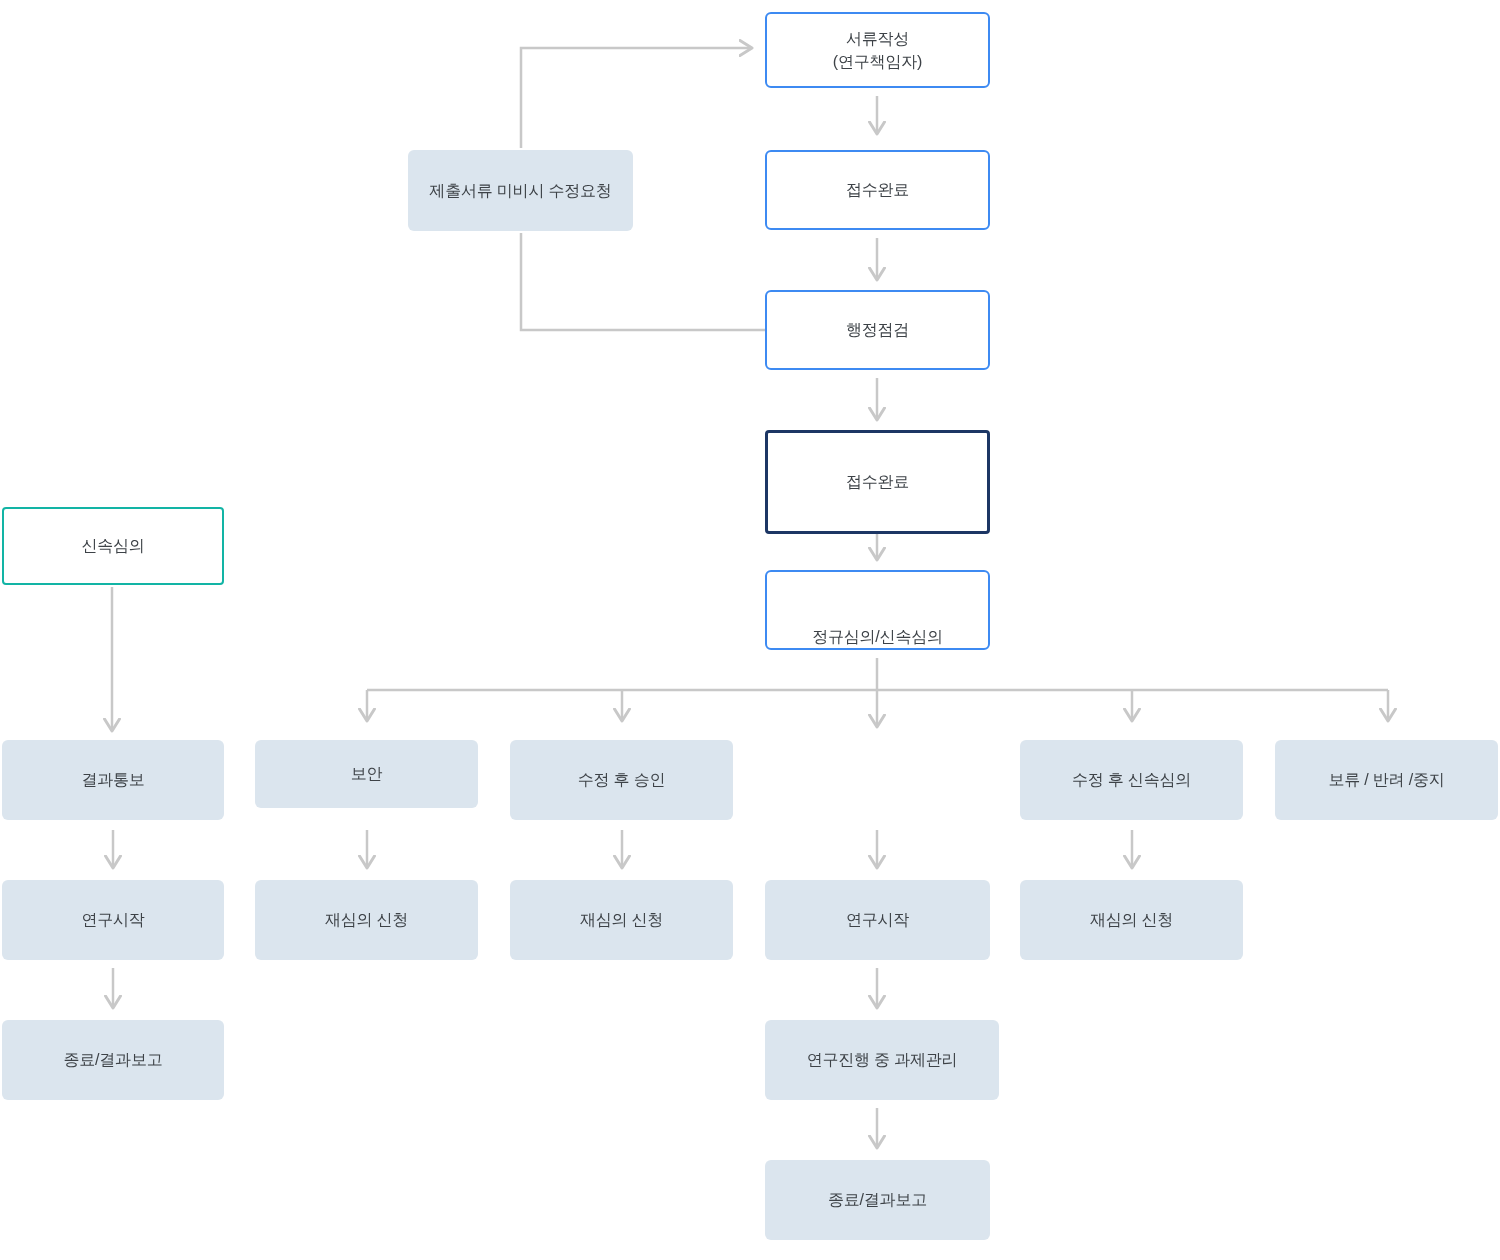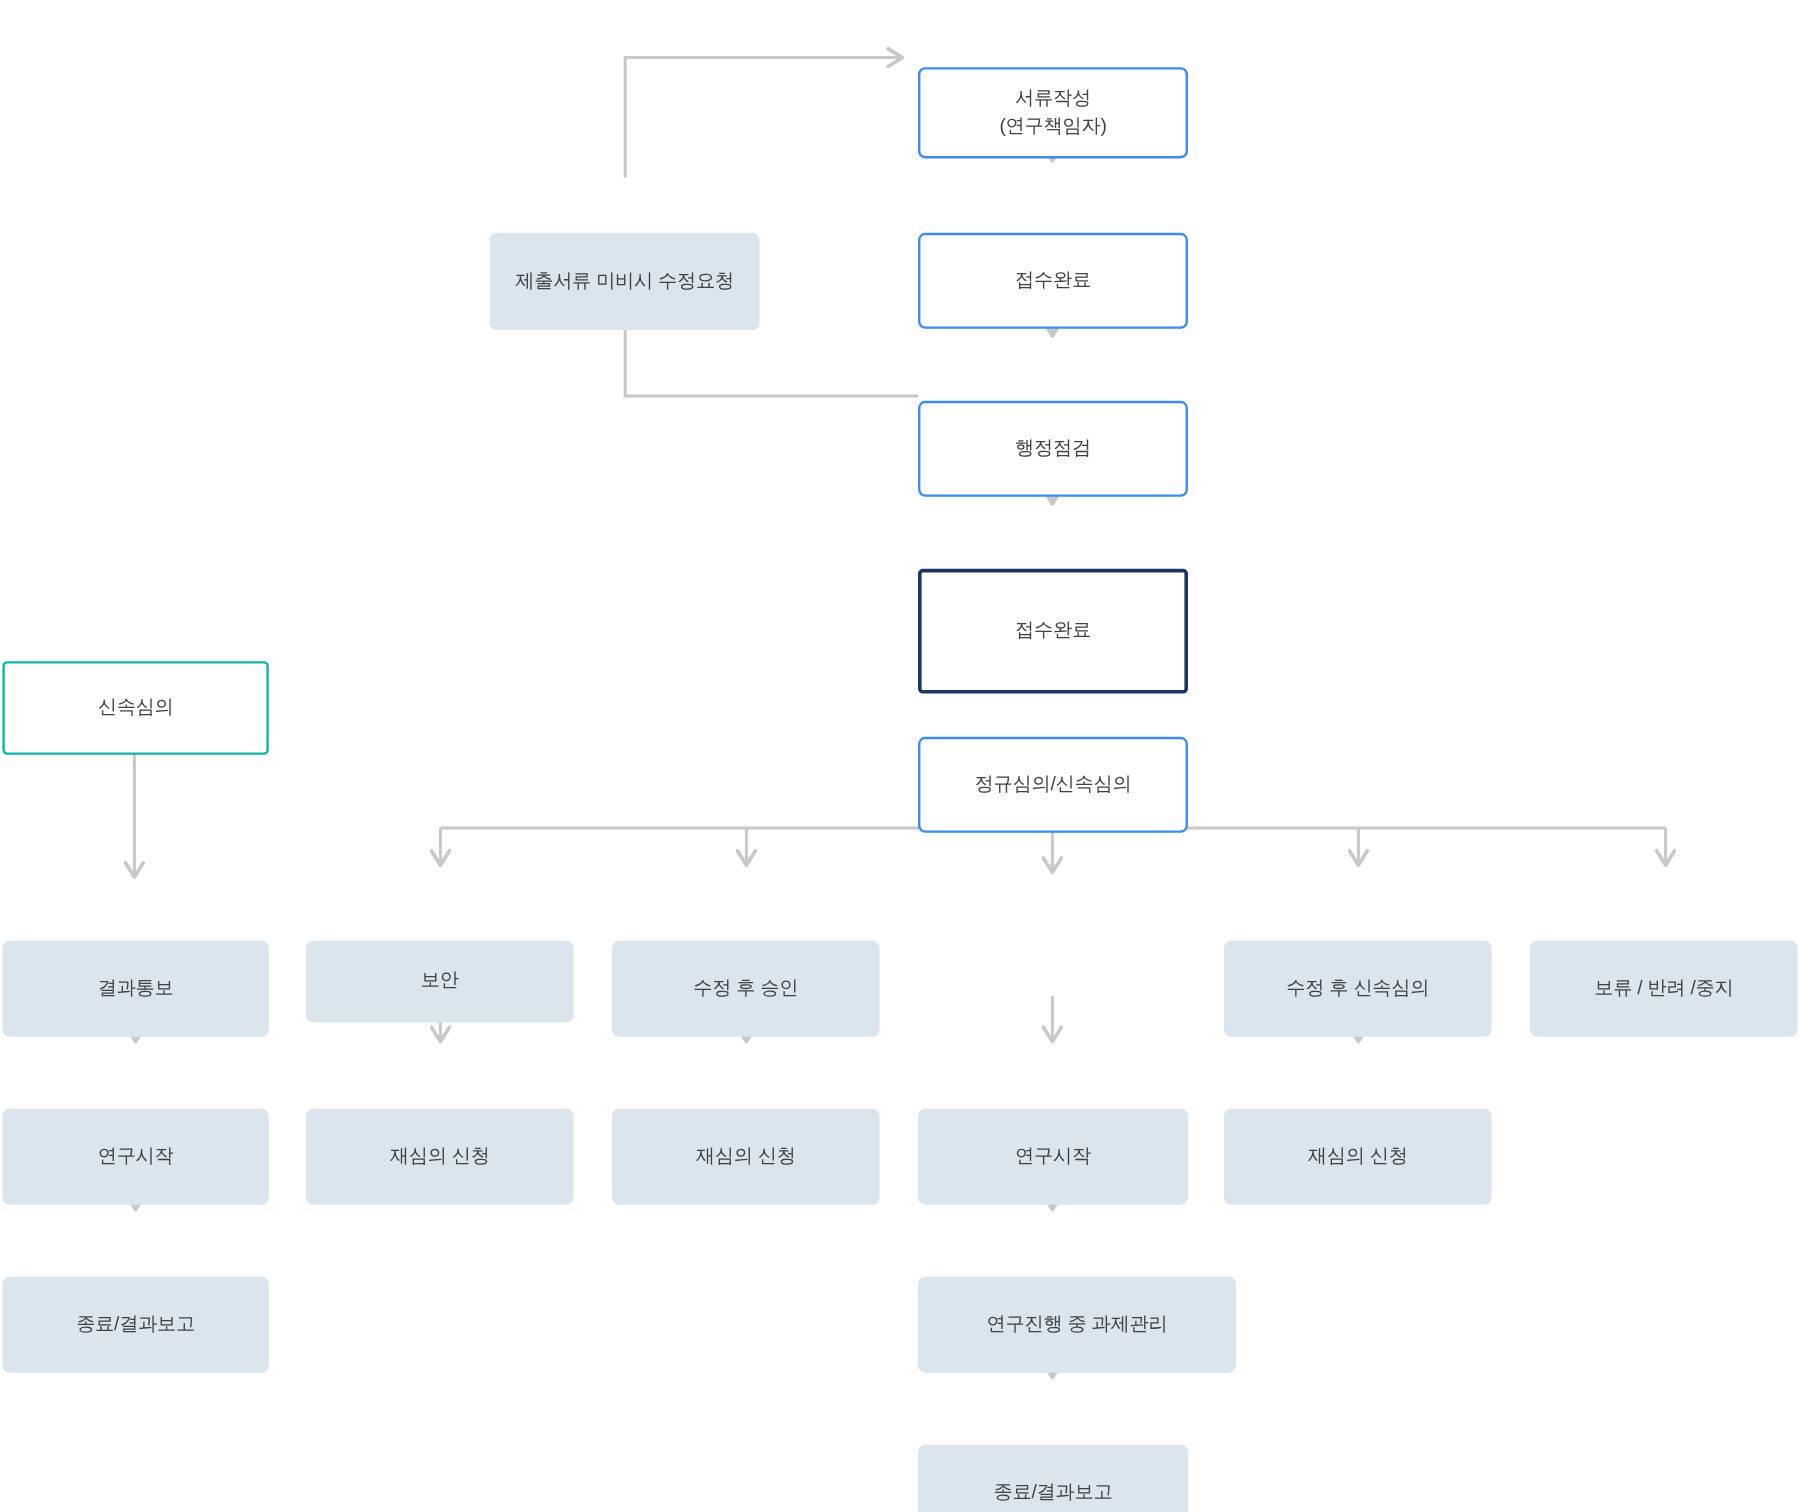--- a/index.html
+++ b/index.html
@@ -27,21 +27,20 @@
   .node{
     position:absolute;
     display:flex;flex-direction:column;align-items:center;justify-content:center;
     text-align:center;
     font-size:16px;
     line-height:1.45;
     letter-spacing:-0.2px;
     box-sizing:border-box;
     border-radius:6px;
     background:#fff;
-    margin-top:44px;
   }
   .node.filled{background:var(--filled-bg);border:none;text-align:center;}
   .node.outline-blue{border:2px solid var(--blue-border);}
   .node.outline-navy{border:3px solid var(--navy-border);border-radius:4px;}
   .node.outline-teal{border:2px solid var(--teal-border);border-radius:4px;}
   .node span{display:block;}
 </style>
 </head>
 <body>
 
@@ -101,21 +100,21 @@
   </div>
 
   <div class="node outline-navy" style="left:765px;top:430px;width:225px;height:104px;">
     <span>접수완료</span>
   </div>
 
   <div class="node outline-teal" style="left:2px;top:507px;width:222px;height:78px;">
     <span>신속심의</span>
   </div>
 
-  <div class="node outline-blue" style="left:765px;top:570px;width:225px;height:80px;">
+  <div class="node outline-blue" style="left:765px;top:570px;width:225px;height:80px;justify-content:flex-end;">
     <span>정규심의/신속심의</span>
   </div>
 
   <div class="node filled" style="left:2px;top:740px;width:222px;height:80px;">
     <span>결과통보</span>
   </div>
   <div class="node filled" style="left:255px;top:740px;width:223px;height:68px;">
     <span>보안</span>
   </div>
   <div class="node filled" style="left:510px;top:740px;width:223px;height:80px;">
@@ -140,20 +139,20 @@
   <div class="node filled" style="left:765px;top:880px;width:225px;height:80px;">
     <span>연구시작</span>
   </div>
   <div class="node filled" style="left:1020px;top:880px;width:223px;height:80px;">
     <span>재심의 신청</span>
   </div>
 
   <div class="node filled" style="left:2px;top:1020px;width:222px;height:80px;">
     <span>종료/결과보고</span>
   </div>
-  <div class="node filled" style="left:765px;top:1020px;width:265px;height:80px;">
+  <div class="node filled" style="left:765px;top:1020px;width:234px;height:80px;">
     <span>연구진행 중 과제관리</span>
   </div>
   <div class="node filled" style="left:765px;top:1160px;width:225px;height:80px;">
     <span>종료/결과보고</span>
   </div>
 
 </div>
 
 </body></html>

